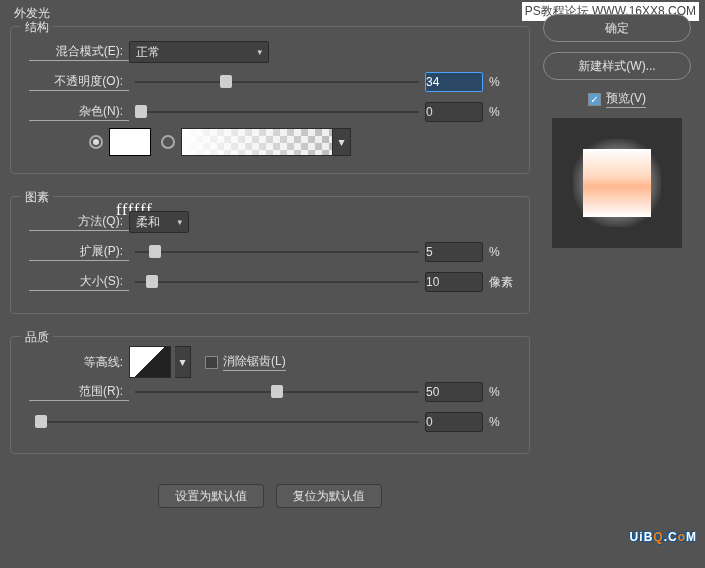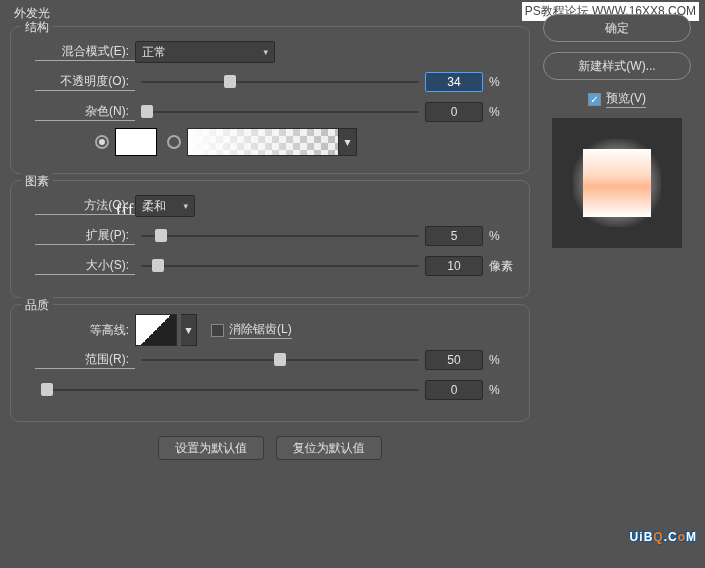--- a/index.html
+++ b/index.html
@@ -1,28 +1,28 @@
 <!DOCTYPE html>
 <html><head>
 <meta charset="utf-8">
 <style>
 *{box-sizing:border-box;margin:0;padding:0;font-family:"Microsoft YaHei",Arial,sans-serif;font-size:12px;color:#e0e0e0}
 body{background:#535353;width:705px;height:568px;position:relative;overflow:hidden}
 .panel{position:absolute;left:10px;top:5px;width:520px}
 .title{padding:0 0 4px 4px}
-.fieldset{border:1px solid #6a6a6a;border-radius:9px;margin:0 0 6px 0;padding:8px 10px 14px 24px;position:relative}
+.fieldset{border:1px solid #6a6a6a;border-radius:4px;margin:0 0 22px 0;padding:8px 10px 14px 18px;position:relative}
 .fieldset>.legend{position:absolute;top:-8px;left:10px;background:#535353;padding:0 4px}
 .row{display:flex;align-items:center;height:26px;margin:4px 0}
 .lbl{width:100px;text-align:right;padding-right:6px}
 .select{background:#404040;border:1px solid #2a2a2a;height:22px;display:flex;align-items:center;justify-content:space-between;padding:0 6px;border-radius:2px}
 .select .arrow{font-size:9px;color:#ccc}
 .slider{flex:1;height:22px;position:relative;margin:0 6px}
 .slider .track{position:absolute;top:10px;left:0;right:0;height:2px;background:#3a3a3a}
 .slider .thumb{position:absolute;top:4px;width:12px;height:13px;background:#cfcfcf;border-radius:2px}
-.numbox{width:58px;height:20px;background:#404040;border:1px solid #2a2a2a;text-align:center;line-height:18px;border-radius:2px}
+.numbox{width:58px;height:20px;background:#404040;border:1px solid #2a2a2a;text-align:left;line-height:18px;border-radius:2px}
 .numbox.sel{border:1px solid #4aa3ff;background:#2a4766;color:#fff}
 .unit{width:36px;padding-left:6px}
 .radio{width:14px;height:14px;border-radius:50%;border:2px solid #aaa;margin-right:6px;display:inline-flex;align-items:center;justify-content:center}
 .radio.on::after{content:"";width:6px;height:6px;background:#ddd;border-radius:50%}
 .swatch{width:42px;height:28px;background:#fff;border:1px solid #000;margin-right:10px}
 .gradwrap{width:170px;height:28px;border:1px solid #2a2a2a;display:flex}
 .grad{flex:1;background:linear-gradient(to right,#fff,rgba(255,255,255,0)),repeating-conic-gradient(#bbb 0 25%,#eee 0 50%);background-size:100% 100%,14px 14px}
 .gradbtn{width:18px;background:#404040;border-left:1px solid #2a2a2a;display:flex;align-items:center;justify-content:center}
 .fnote{position:absolute;left:106px;top:196px;color:#fff;font-family:Georgia,serif;font-size:16px;letter-spacing:1px}
 .contour{width:42px;height:32px;border:1px solid #2a2a2a;background:linear-gradient(135deg,#fff 0 50%,#222 50% 100%);margin-right:4px}

